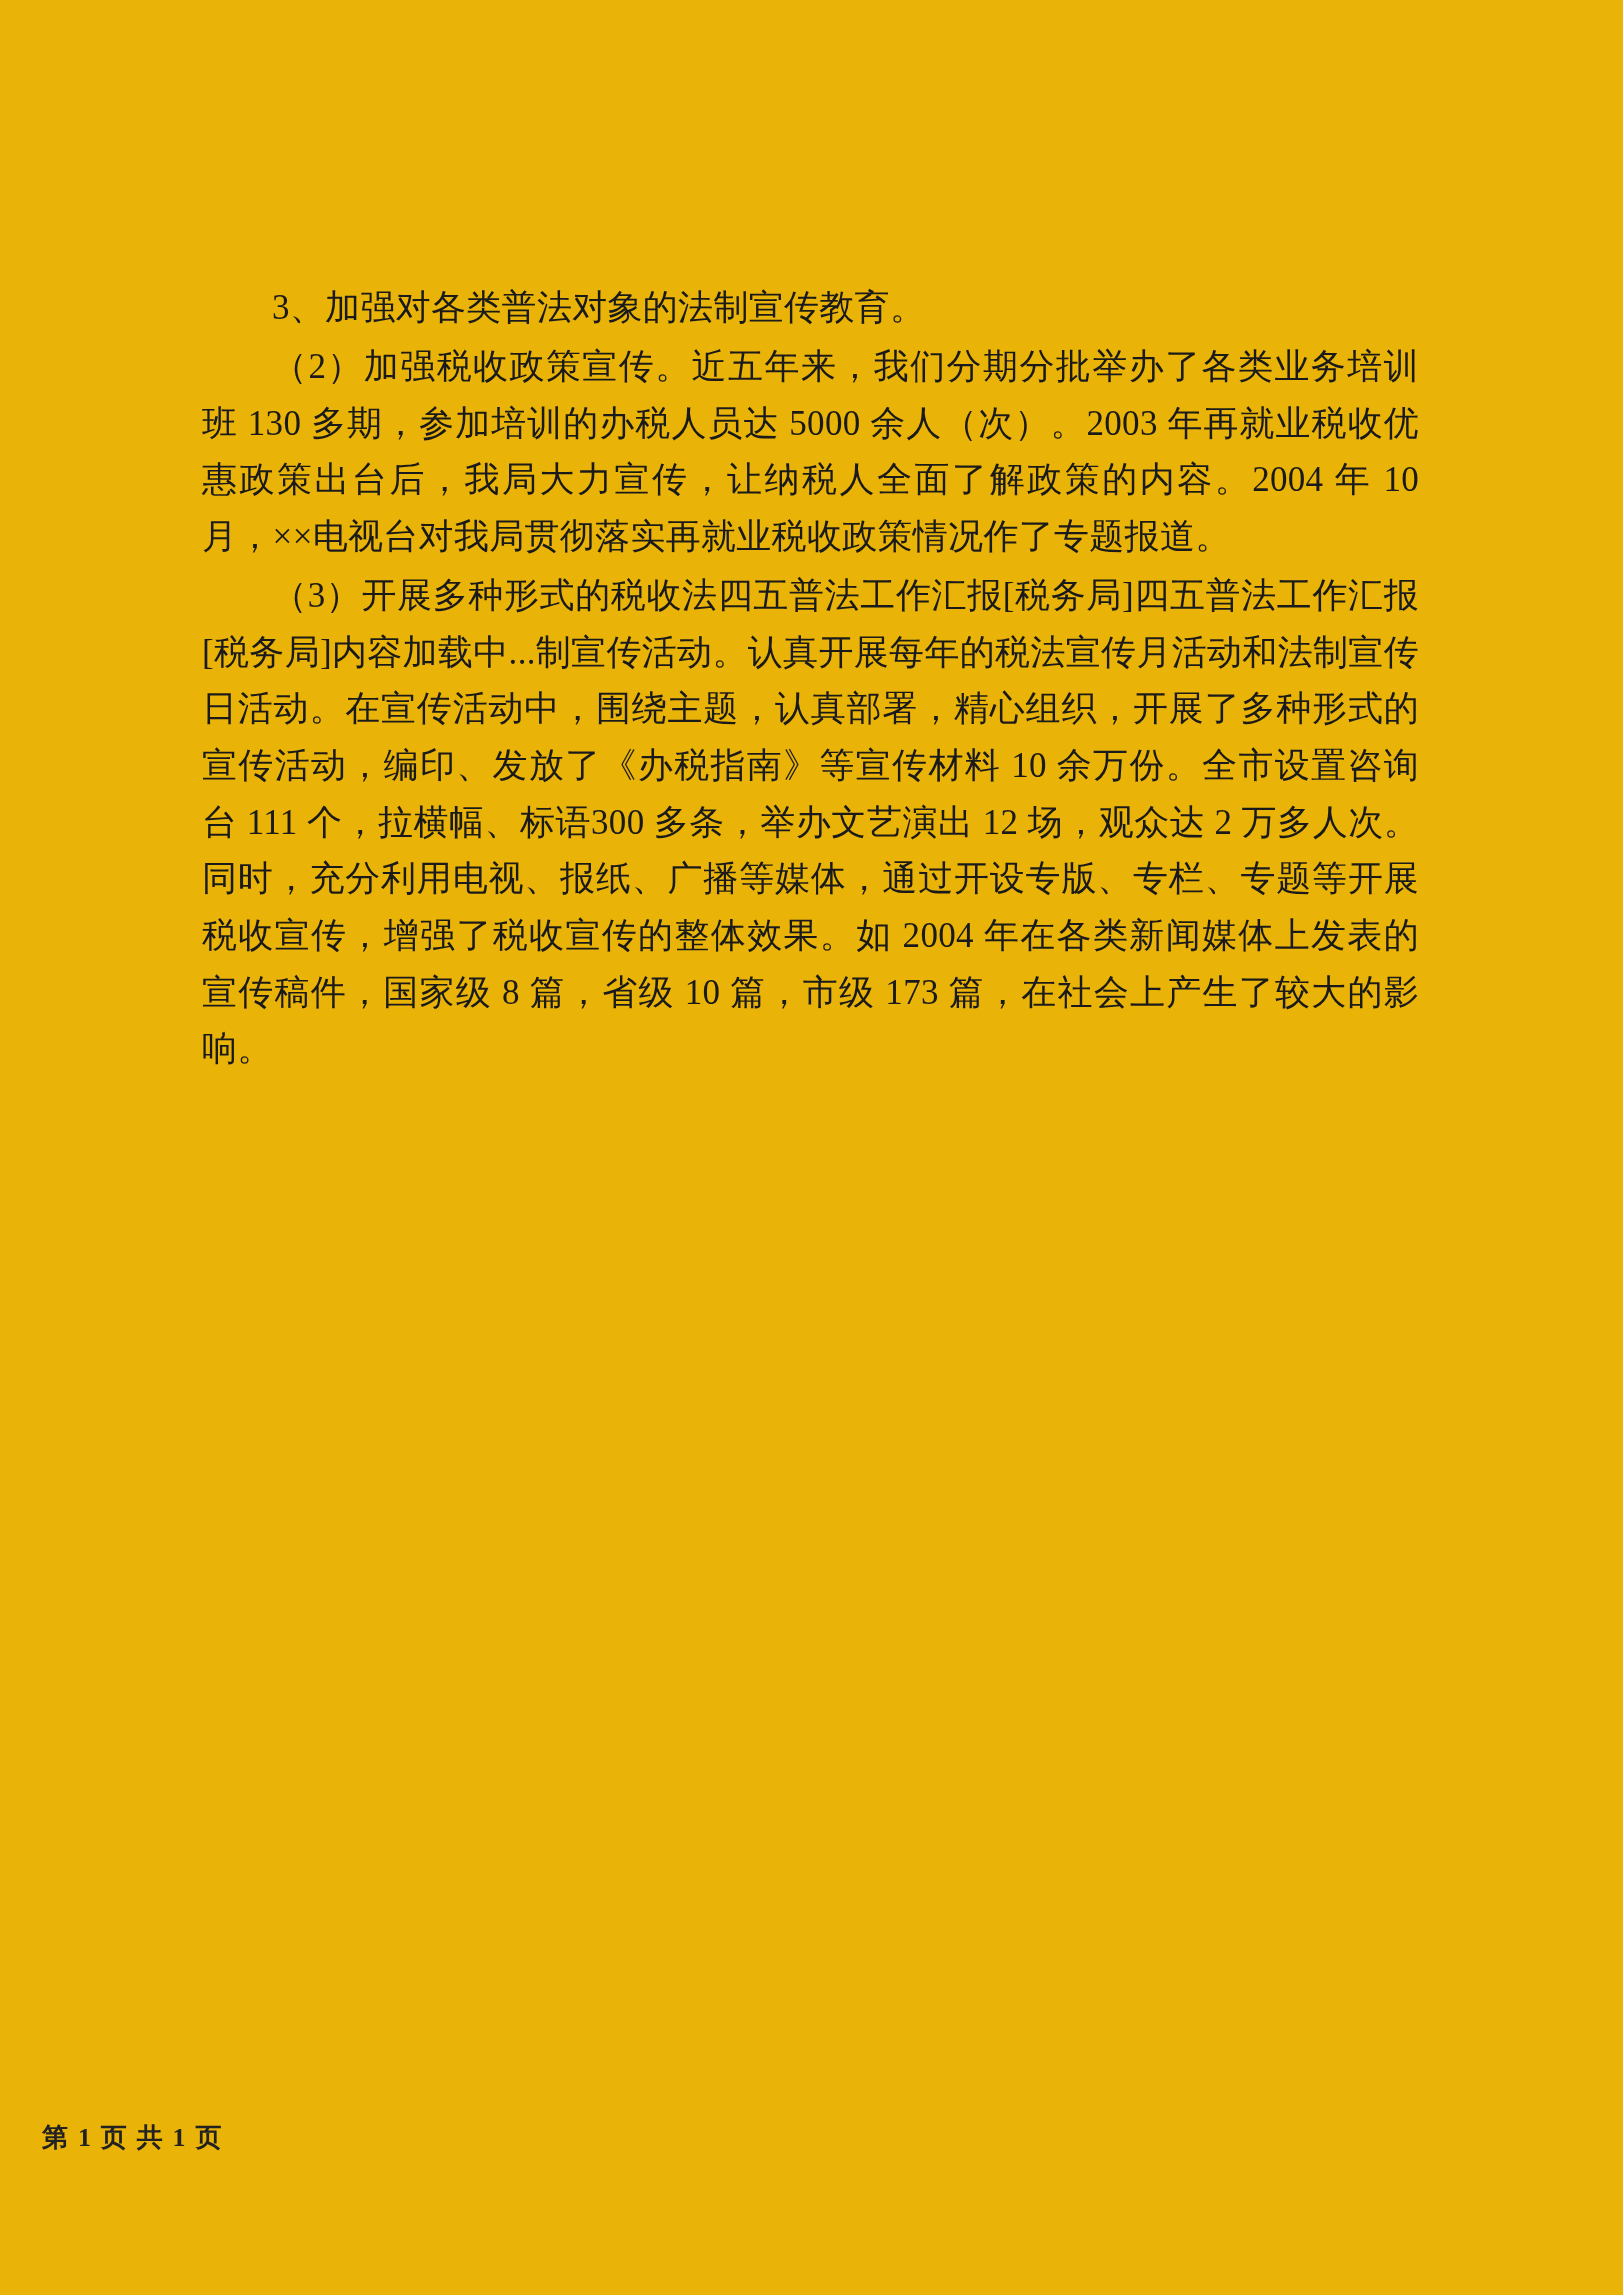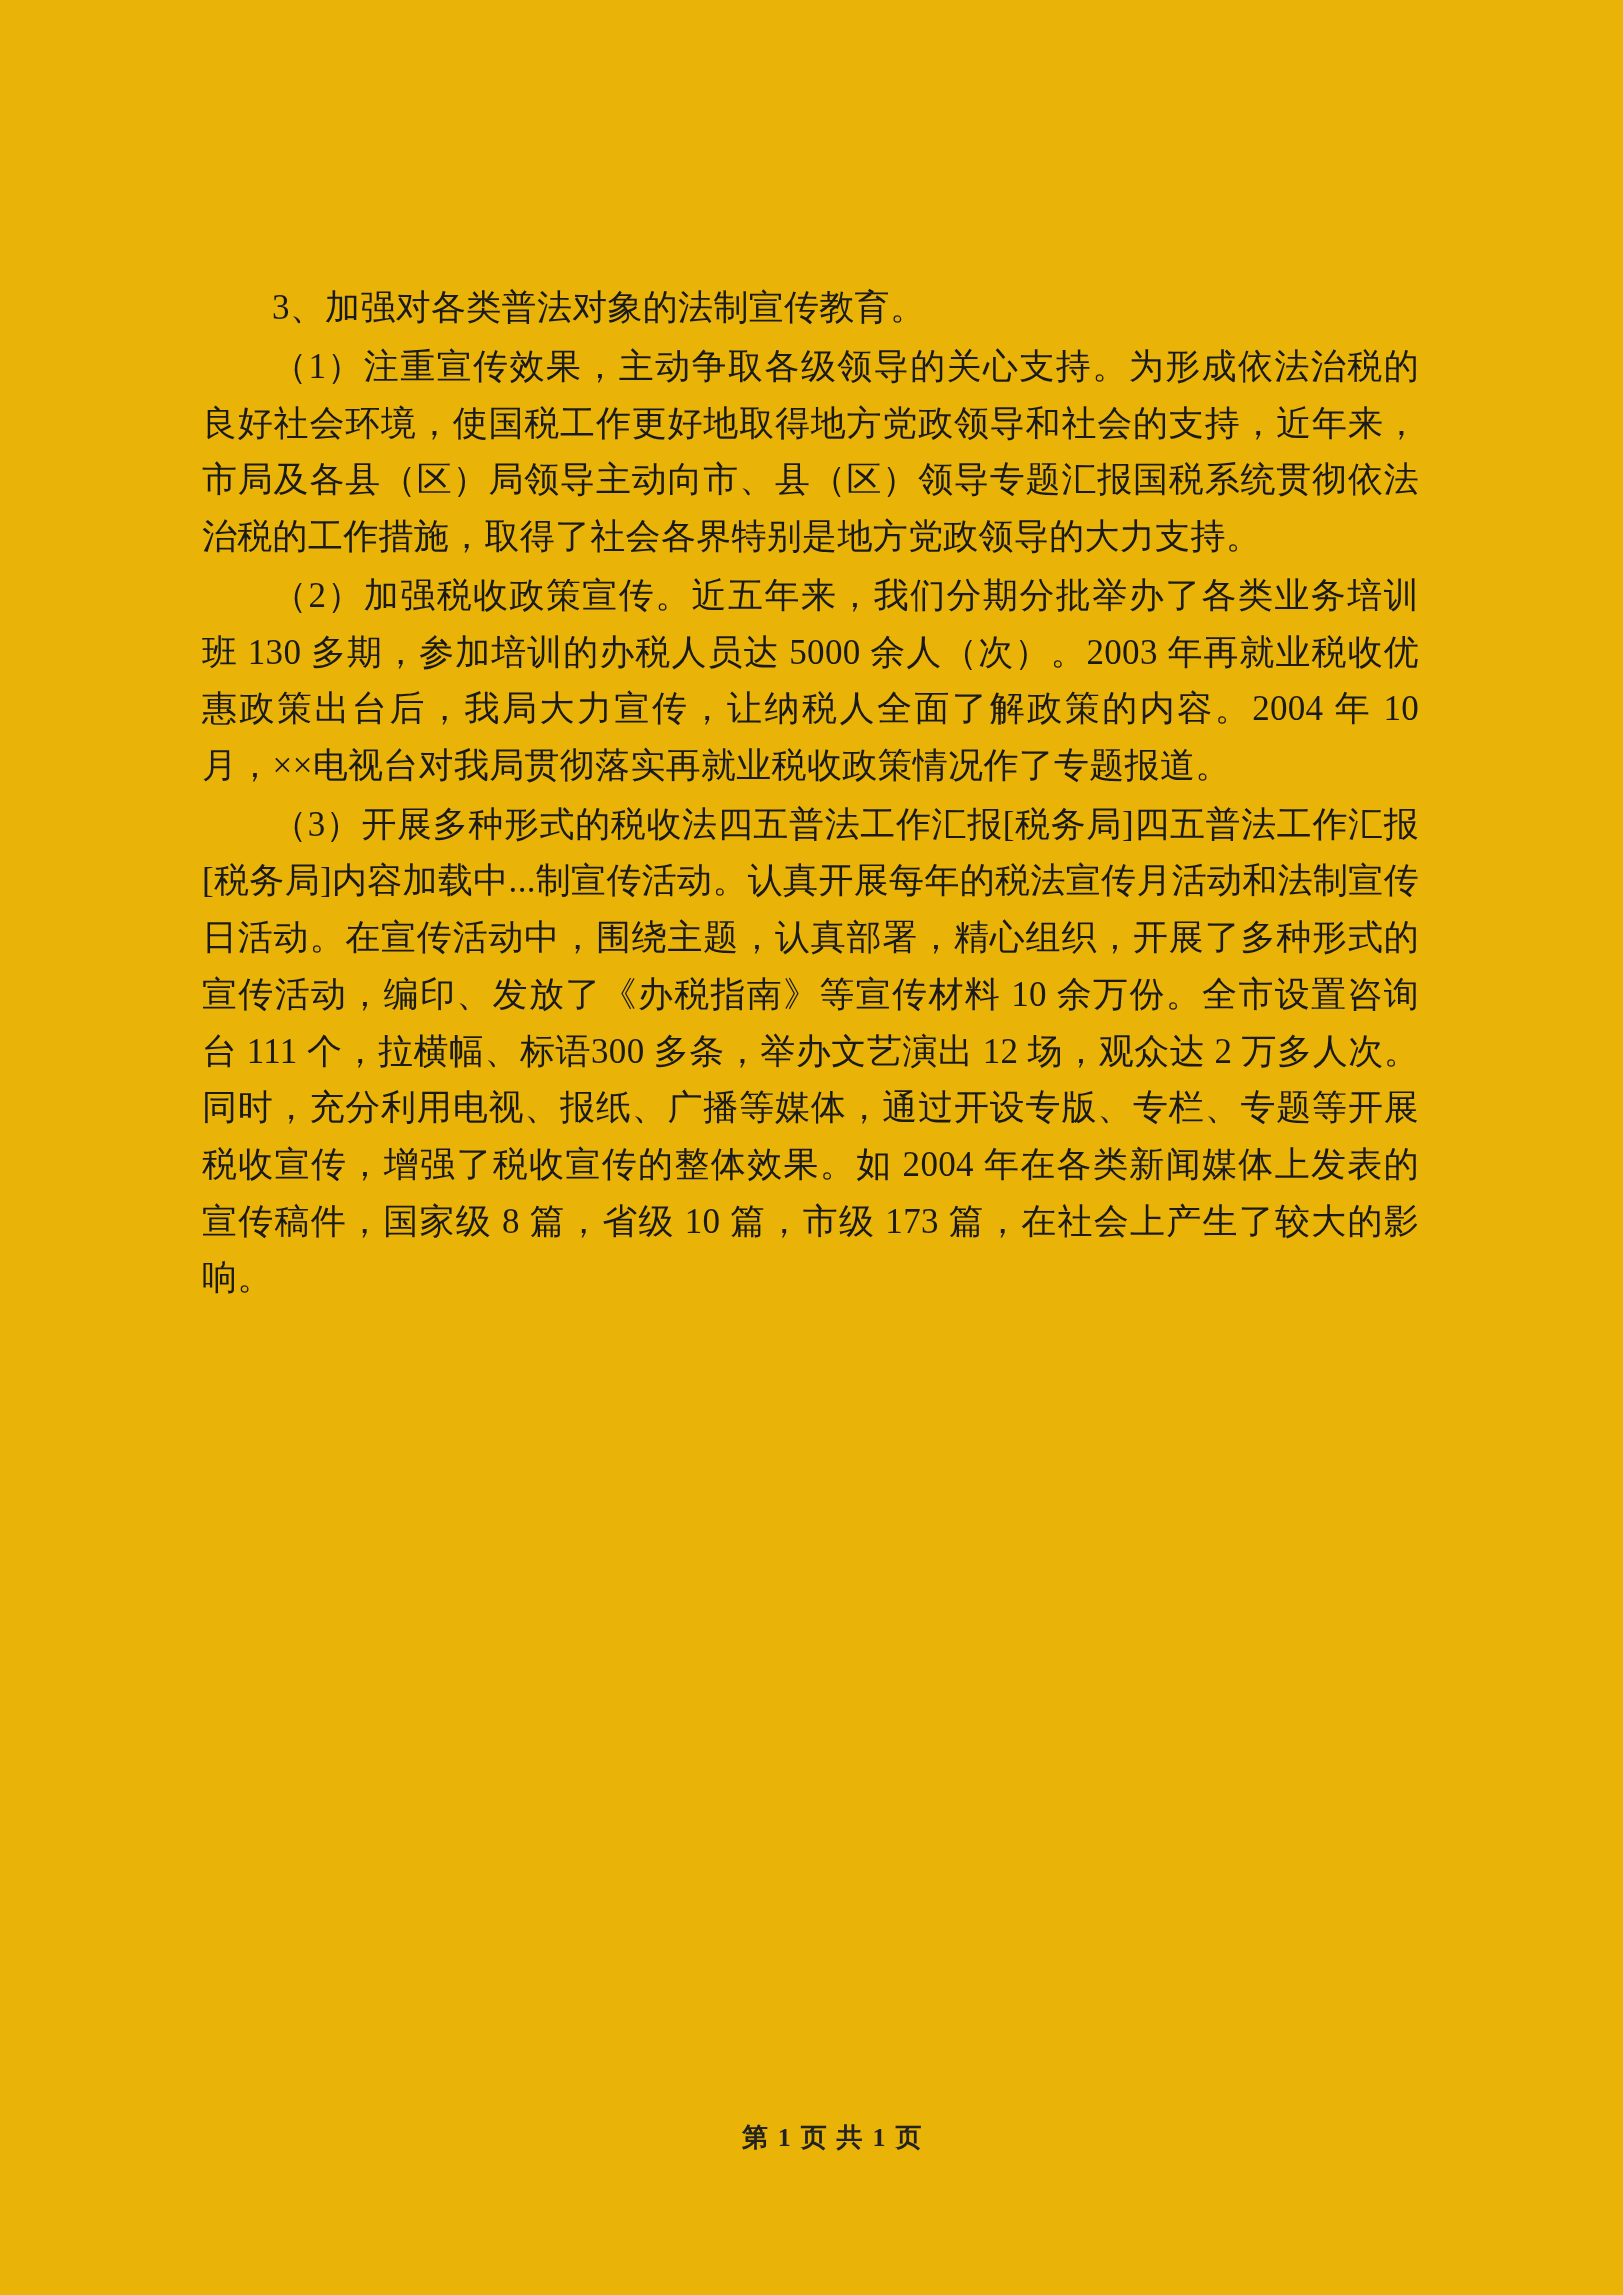--- a/index.html
+++ b/index.html
@@ -35,34 +35,33 @@
     letter-spacing: 0.3px;
   }
   .indent {
     text-indent: 70px;
   }
   .footer {
     position: absolute;
     left: 0;
     right: 0;
     top: 2120px;
-    text-align: center;
+    text-align: left;
     font-family: "Liberation Serif", serif;
     font-size: 26px;
     color: #222222;
     letter-spacing: 1.7px;
     font-weight: bold;
     padding-left: 42px;
   }
 </style>
 </head>
 <body>
 
 <div class="page">
   <div class="content">
     <p class="para indent">3、加强对各类普法对象的法制宣传教育。</p>
-    <p class="para indent">（1）注重宣传效果，主动争取各级领导的关心支持。为形成依法治税的良好社会环境，使国税工作更好地取得地方党政领导和社会的支持，近年来，市局及各县（区）局领导主动向市、县（区）领导专题汇报国税系统贯彻依法治税的工作措施，取得了社会各界特别是地方党政领导的大力支持。</p>
     <p class="para indent">（2）加强税收政策宣传。近五年来，我们分期分批举办了各类业务培训班 130 多期，参加培训的办税人员达 5000 余人（次）。2003 年再就业税收优惠政策出台后，我局大力宣传，让纳税人全面了解政策的内容。2004 年 10 月，××电视台对我局贯彻落实再就业税收政策情况作了专题报道。</p>
     <p class="para indent">（3）开展多种形式的税收法四五普法工作汇报[税务局]四五普法工作汇报[税务局]内容加载中...制宣传活动。认真开展每年的税法宣传月活动和法制宣传日活动。在宣传活动中，围绕主题，认真部署，精心组织，开展了多种形式的宣传活动，编印、发放了《办税指南》等宣传材料 10 余万份。全市设置咨询台 111 个，拉横幅、标语300 多条，举办文艺演出 12 场，观众达 2 万多人次。同时，充分利用电视、报纸、广播等媒体，通过开设专版、专栏、专题等开展税收宣传，增强了税收宣传的整体效果。如 2004 年在各类新闻媒体上发表的宣传稿件，国家级 8 篇，省级 10 篇，市级 173 篇，在社会上产生了较大的影响。</p>
   </div>
   <div class="footer">第 1 页  共 1 页</div>
 </div>
 
 
 </body></html>

